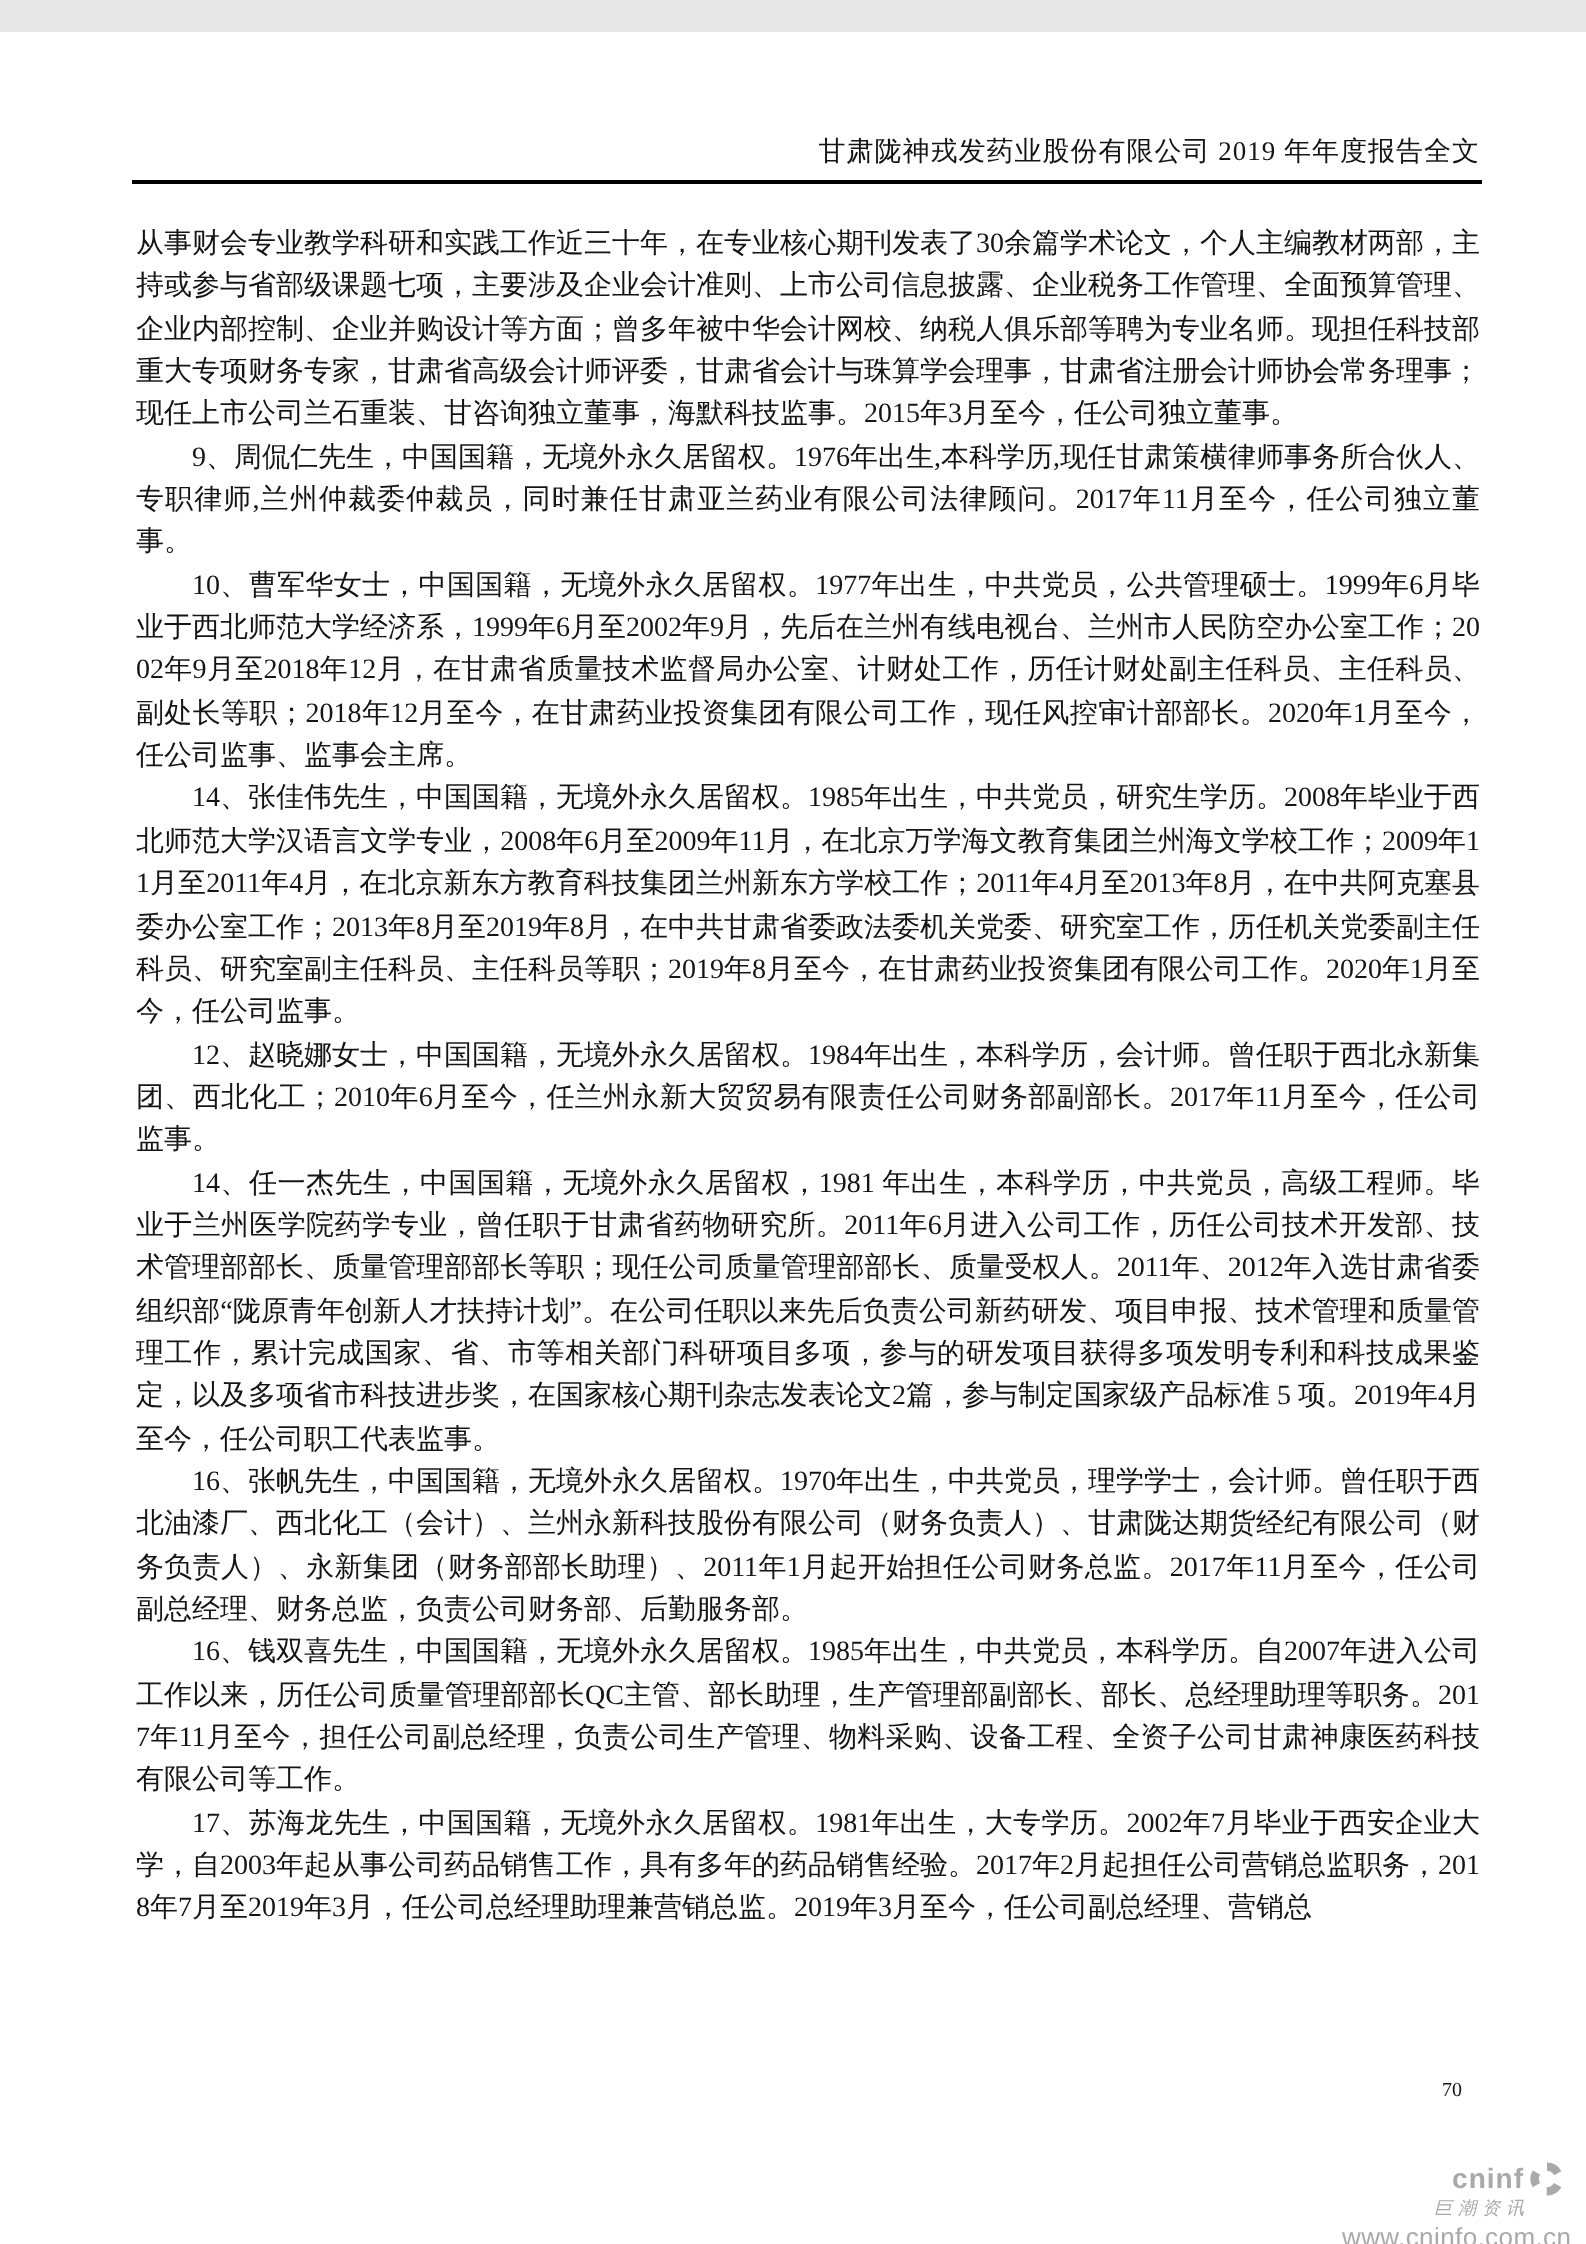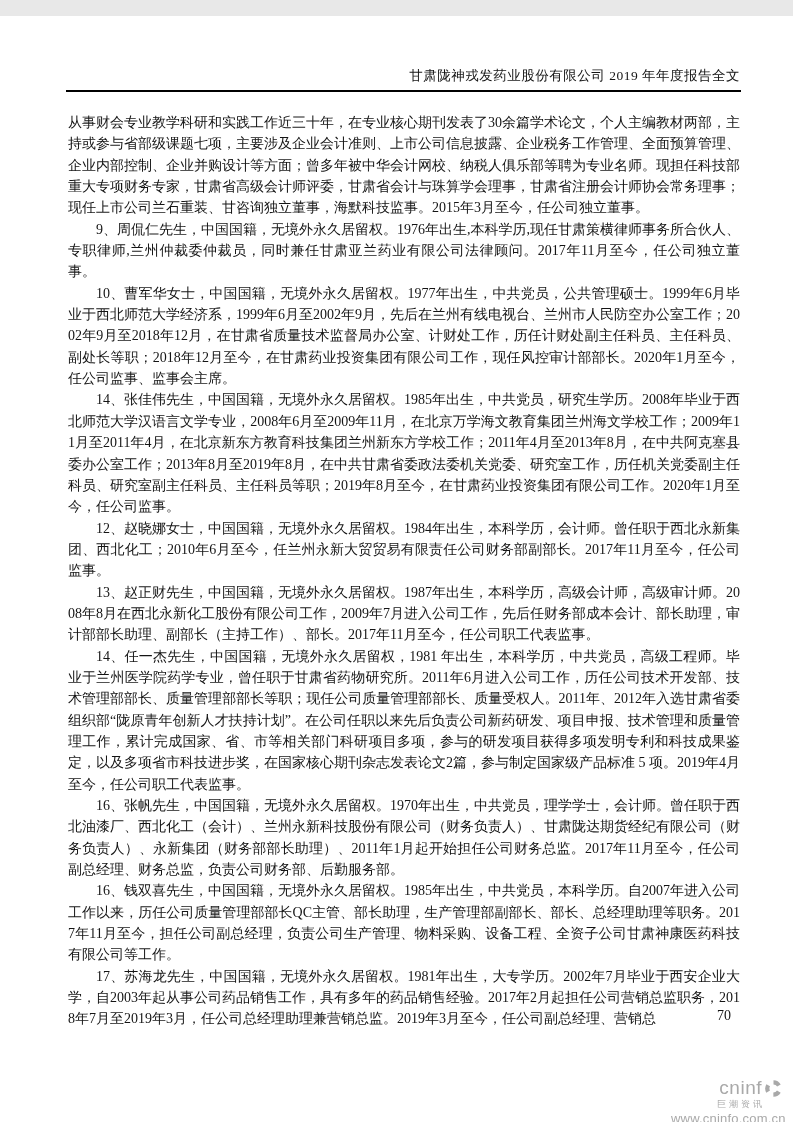--- a/index.html
+++ b/index.html
@@ -39,52 +39,53 @@
   .para {
     margin: 0;
     font-size: 14px;
     line-height: 21.35px;
     text-indent: 2em;
     word-break: break-all;
   }
   .para.no-indent { text-indent: 0; }
   .page-number {
     position: absolute;
-    top: 992px;
+    top: 1024px;
     right: 62px;
-    font-size: 14px;
+    font-size: 10px;
     font-family: Liberation Serif, serif;
   }
   .cninfo-logo {
     position: absolute;
     right: 10px;
     bottom: 12px;
     width: 112px;
     text-align: right;
     color: #a9a9a9;
     font-family: "Liberation Sans", sans-serif;
     line-height: 1.1;
   }
   .logo-row {
     display: flex;
     align-items: center;
     justify-content: flex-end;
     gap: 2px;
   }
   .logo-brand {
-    font-size: 19px;
-    font-weight: normal;
+    font-size: 14px;
+    font-weight: bold;
     letter-spacing: 0.5px;
     color: #a9a9a9;
   }
   .logo-caption {
     font-size: 9px;
     letter-spacing: 3px;
     margin-top: 1px;
     margin-right: 18px;
+    font-style: italic;
   }
   .logo-url {
     font-size: 13px;
     margin-top: 2px;
     letter-spacing: 0.2px;
   }
 </style>
 </head>
 <body>
 
@@ -92,21 +93,20 @@
 
   <div class="header-title">甘肃陇神戎发药业股份有限公司 2019 年年度报告全文</div>
   <div class="header-rule"></div>
 
   <div class="doc-body">
     <p class="para no-indent">从事财会专业教学科研和实践工作近三十年，在专业核心期刊发表了30余篇学术论文，个人主编教材两部，主持或参与省部级课题七项，主要涉及企业会计准则、上市公司信息披露、企业税务工作管理、全面预算管理、企业内部控制、企业并购设计等方面；曾多年被中华会计网校、纳税人俱乐部等聘为专业名师。现担任科技部重大专项财务专家，甘肃省高级会计师评委，甘肃省会计与珠算学会理事，甘肃省注册会计师协会常务理事；现任上市公司兰石重装、甘咨询独立董事，海默科技监事。2015年3月至今，任公司独立董事。</p>
     <p class="para">9、周侃仁先生，中国国籍，无境外永久居留权。1976年出生,本科学历,现任甘肃策横律师事务所合伙人、专职律师,兰州仲裁委仲裁员，同时兼任甘肃亚兰药业有限公司法律顾问。2017年11月至今，任公司独立董事。</p>
     <p class="para">10、曹军华女士，中国国籍，无境外永久居留权。1977年出生，中共党员，公共管理硕士。1999年6月毕业于西北师范大学经济系，1999年6月至2002年9月，先后在兰州有线电视台、兰州市人民防空办公室工作；2002年9月至2018年12月，在甘肃省质量技术监督局办公室、计财处工作，历任计财处副主任科员、主任科员、副处长等职；2018年12月至今，在甘肃药业投资集团有限公司工作，现任风控审计部部长。2020年1月至今，任公司监事、监事会主席。</p>
     <p class="para">14、张佳伟先生，中国国籍，无境外永久居留权。1985年出生，中共党员，研究生学历。2008年毕业于西北师范大学汉语言文学专业，2008年6月至2009年11月，在北京万学海文教育集团兰州海文学校工作；2009年11月至2011年4月，在北京新东方教育科技集团兰州新东方学校工作；2011年4月至2013年8月，在中共阿克塞县委办公室工作；2013年8月至2019年8月，在中共甘肃省委政法委机关党委、研究室工作，历任机关党委副主任科员、研究室副主任科员、主任科员等职；2019年8月至今，在甘肃药业投资集团有限公司工作。2020年1月至今，任公司监事。</p>
     <p class="para">12、赵晓娜女士，中国国籍，无境外永久居留权。1984年出生，本科学历，会计师。曾任职于西北永新集团、西北化工；2010年6月至今，任兰州永新大贸贸易有限责任公司财务部副部长。2017年11月至今，任公司监事。</p>
-    <p class="para">13、赵正财先生，中国国籍，无境外永久居留权。1987年出生，本科学历，高级会计师，高级审计师。2008年8月在西北永新化工股份有限公司工作，2009年7月进入公司工作，先后任财务部成本会计、部长助理，审计部部长助理、副部长（主持工作）、部长。2017年11月至今，任公司职工代表监事。</p>
     <p class="para">14、任一杰先生，中国国籍，无境外永久居留权，1981 年出生，本科学历，中共党员，高级工程师。毕业于兰州医学院药学专业，曾任职于甘肃省药物研究所。2011年6月进入公司工作，历任公司技术开发部、技术管理部部长、质量管理部部长等职；现任公司质量管理部部长、质量受权人。2011年、2012年入选甘肃省委组织部“陇原青年创新人才扶持计划”。在公司任职以来先后负责公司新药研发、项目申报、技术管理和质量管理工作，累计完成国家、省、市等相关部门科研项目多项，参与的研发项目获得多项发明专利和科技成果鉴定，以及多项省市科技进步奖，在国家核心期刊杂志发表论文2篇，参与制定国家级产品标准 5 项。2019年4月至今，任公司职工代表监事。</p>
     <p class="para">16、张帆先生，中国国籍，无境外永久居留权。1970年出生，中共党员，理学学士，会计师。曾任职于西北油漆厂、西北化工（会计）、兰州永新科技股份有限公司（财务负责人）、甘肃陇达期货经纪有限公司（财务负责人）、永新集团（财务部部长助理）、2011年1月起开始担任公司财务总监。2017年11月至今，任公司副总经理、财务总监，负责公司财务部、后勤服务部。</p>
     <p class="para">16、钱双喜先生，中国国籍，无境外永久居留权。1985年出生，中共党员，本科学历。自2007年进入公司工作以来，历任公司质量管理部部长QC主管、部长助理，生产管理部副部长、部长、总经理助理等职务。2017年11月至今，担任公司副总经理，负责公司生产管理、物料采购、设备工程、全资子公司甘肃神康医药科技有限公司等工作。</p>
     <p class="para">17、苏海龙先生，中国国籍，无境外永久居留权。1981年出生，大专学历。2002年7月毕业于西安企业大学，自2003年起从事公司药品销售工作，具有多年的药品销售经验。2017年2月起担任公司营销总监职务，2018年7月至2019年3月，任公司总经理助理兼营销总监。2019年3月至今，任公司副总经理、营销总</p>
   </div>
 
   <div class="page-number">70</div>
 
   <div class="cninfo-logo">
     <div class="logo-row">

